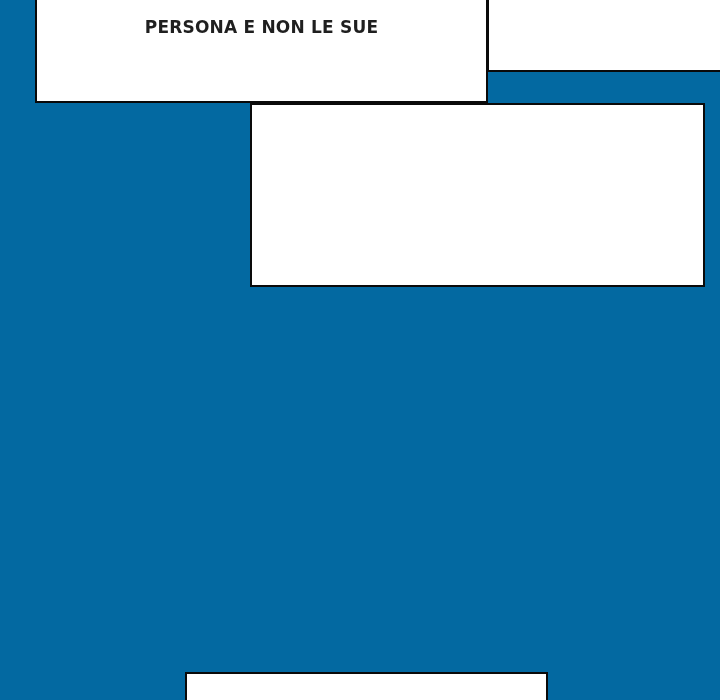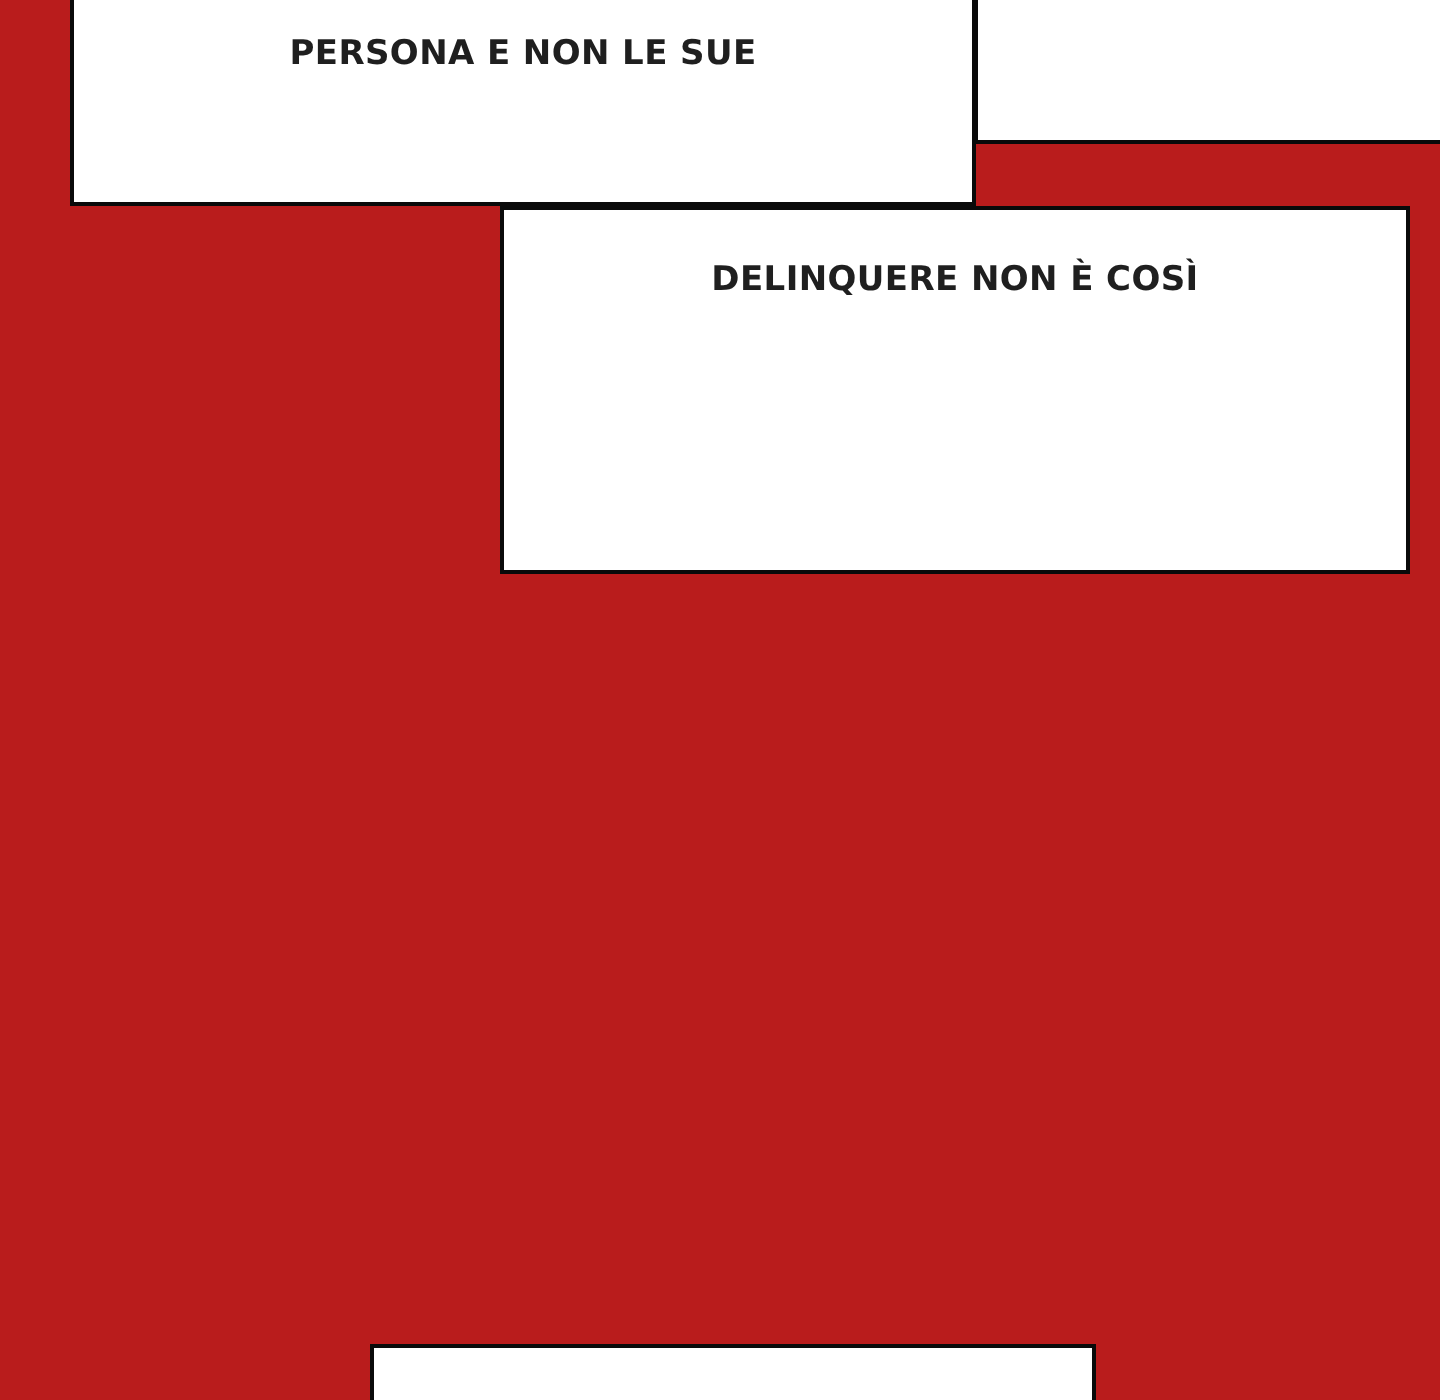--- a/index.html
+++ b/index.html
@@ -5,21 +5,21 @@
   html, body {
     margin: 0;
     padding: 0;
     background: #ffffff;
   }
   .comic-page {
     position: relative;
     width: 720px;
     height: 700px;
     overflow: hidden;
-    background: #b91c1c;
+    background: #0369a1;
     font-family: "DejaVu Sans", "Liberation Sans", sans-serif;
   }
   .bubble {
     position: absolute;
     background: #ffffff;
     border: 2px solid #0a0a0a;
     box-sizing: border-box;
   }
   
   .bubble-top-left {
@@ -80,19 +80,18 @@
   <div class="bubble bubble-top-left">
     <div class="bubble-text">
       <span class="text-line">PERSONA E NON LE SUE</span>
     </div>
   </div>
 
   <div class="bubble bubble-top-right"></div>
 
   <div class="bubble bubble-middle">
     <div class="bubble-text">
-      <span class="text-line">DELINQUERE NON È COSÌ</span>
     </div>
   </div>
 
   <div class="bubble bubble-bottom"></div>
 
 </div>
 
 </body></html>

